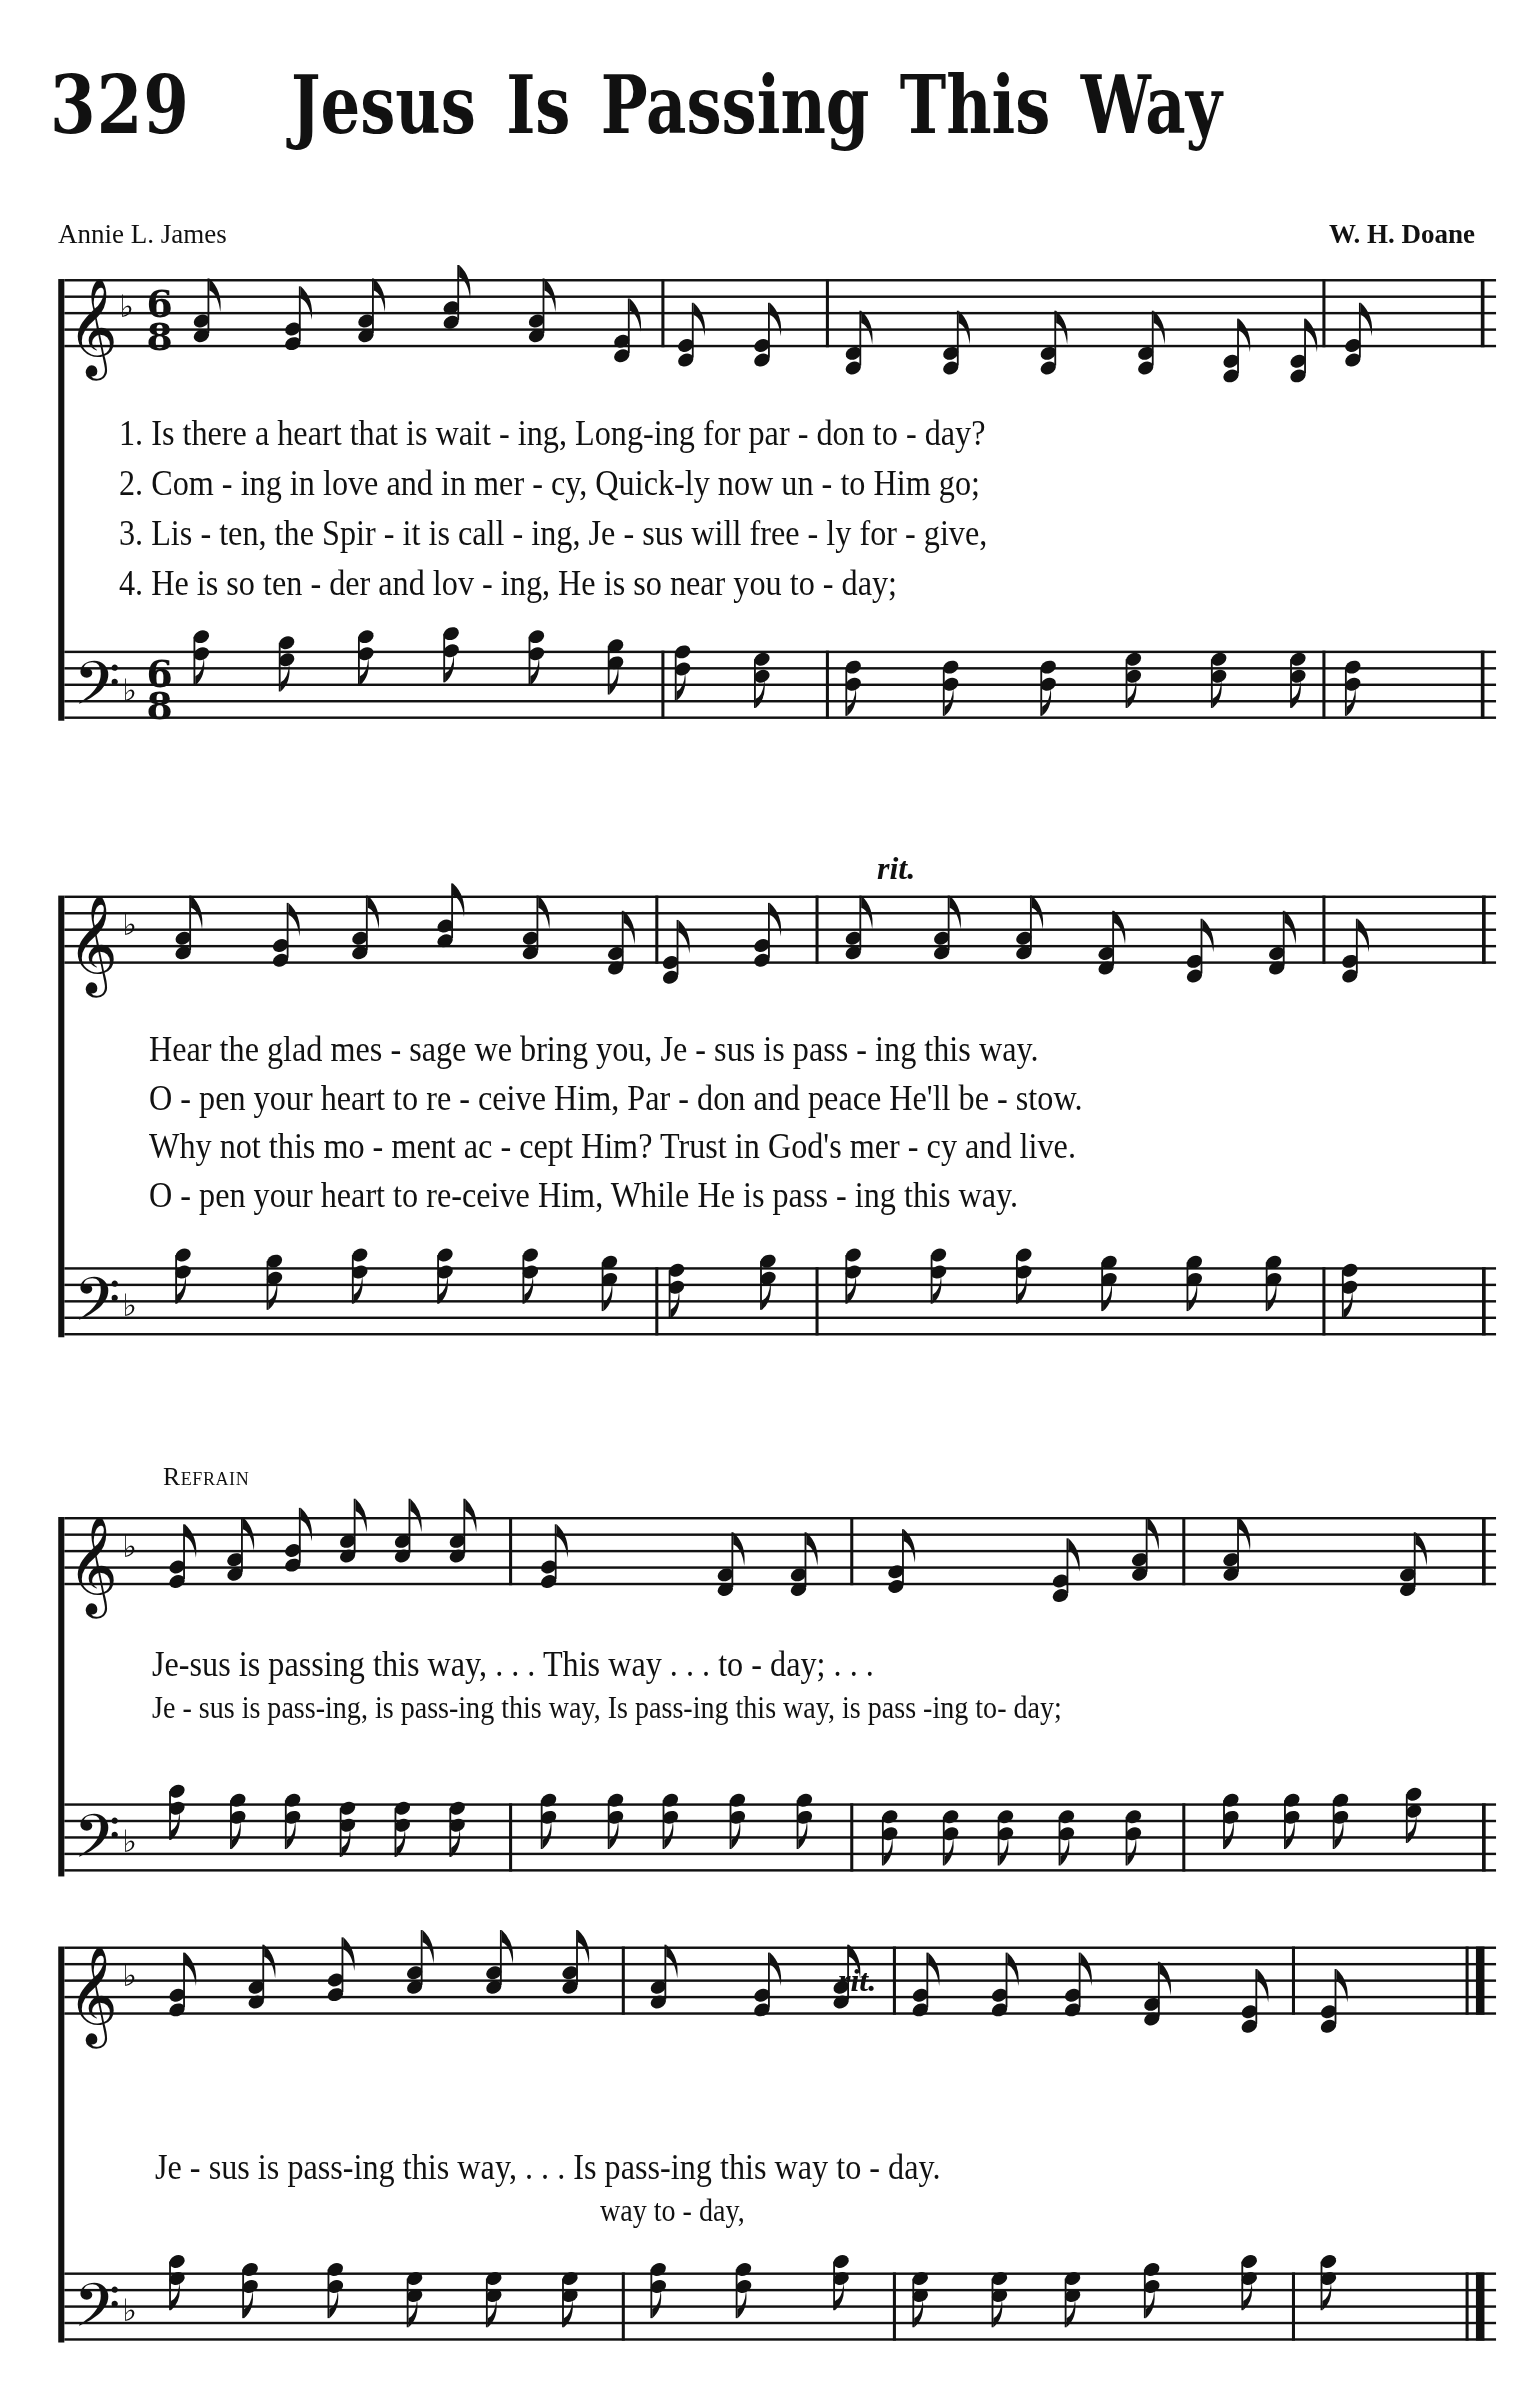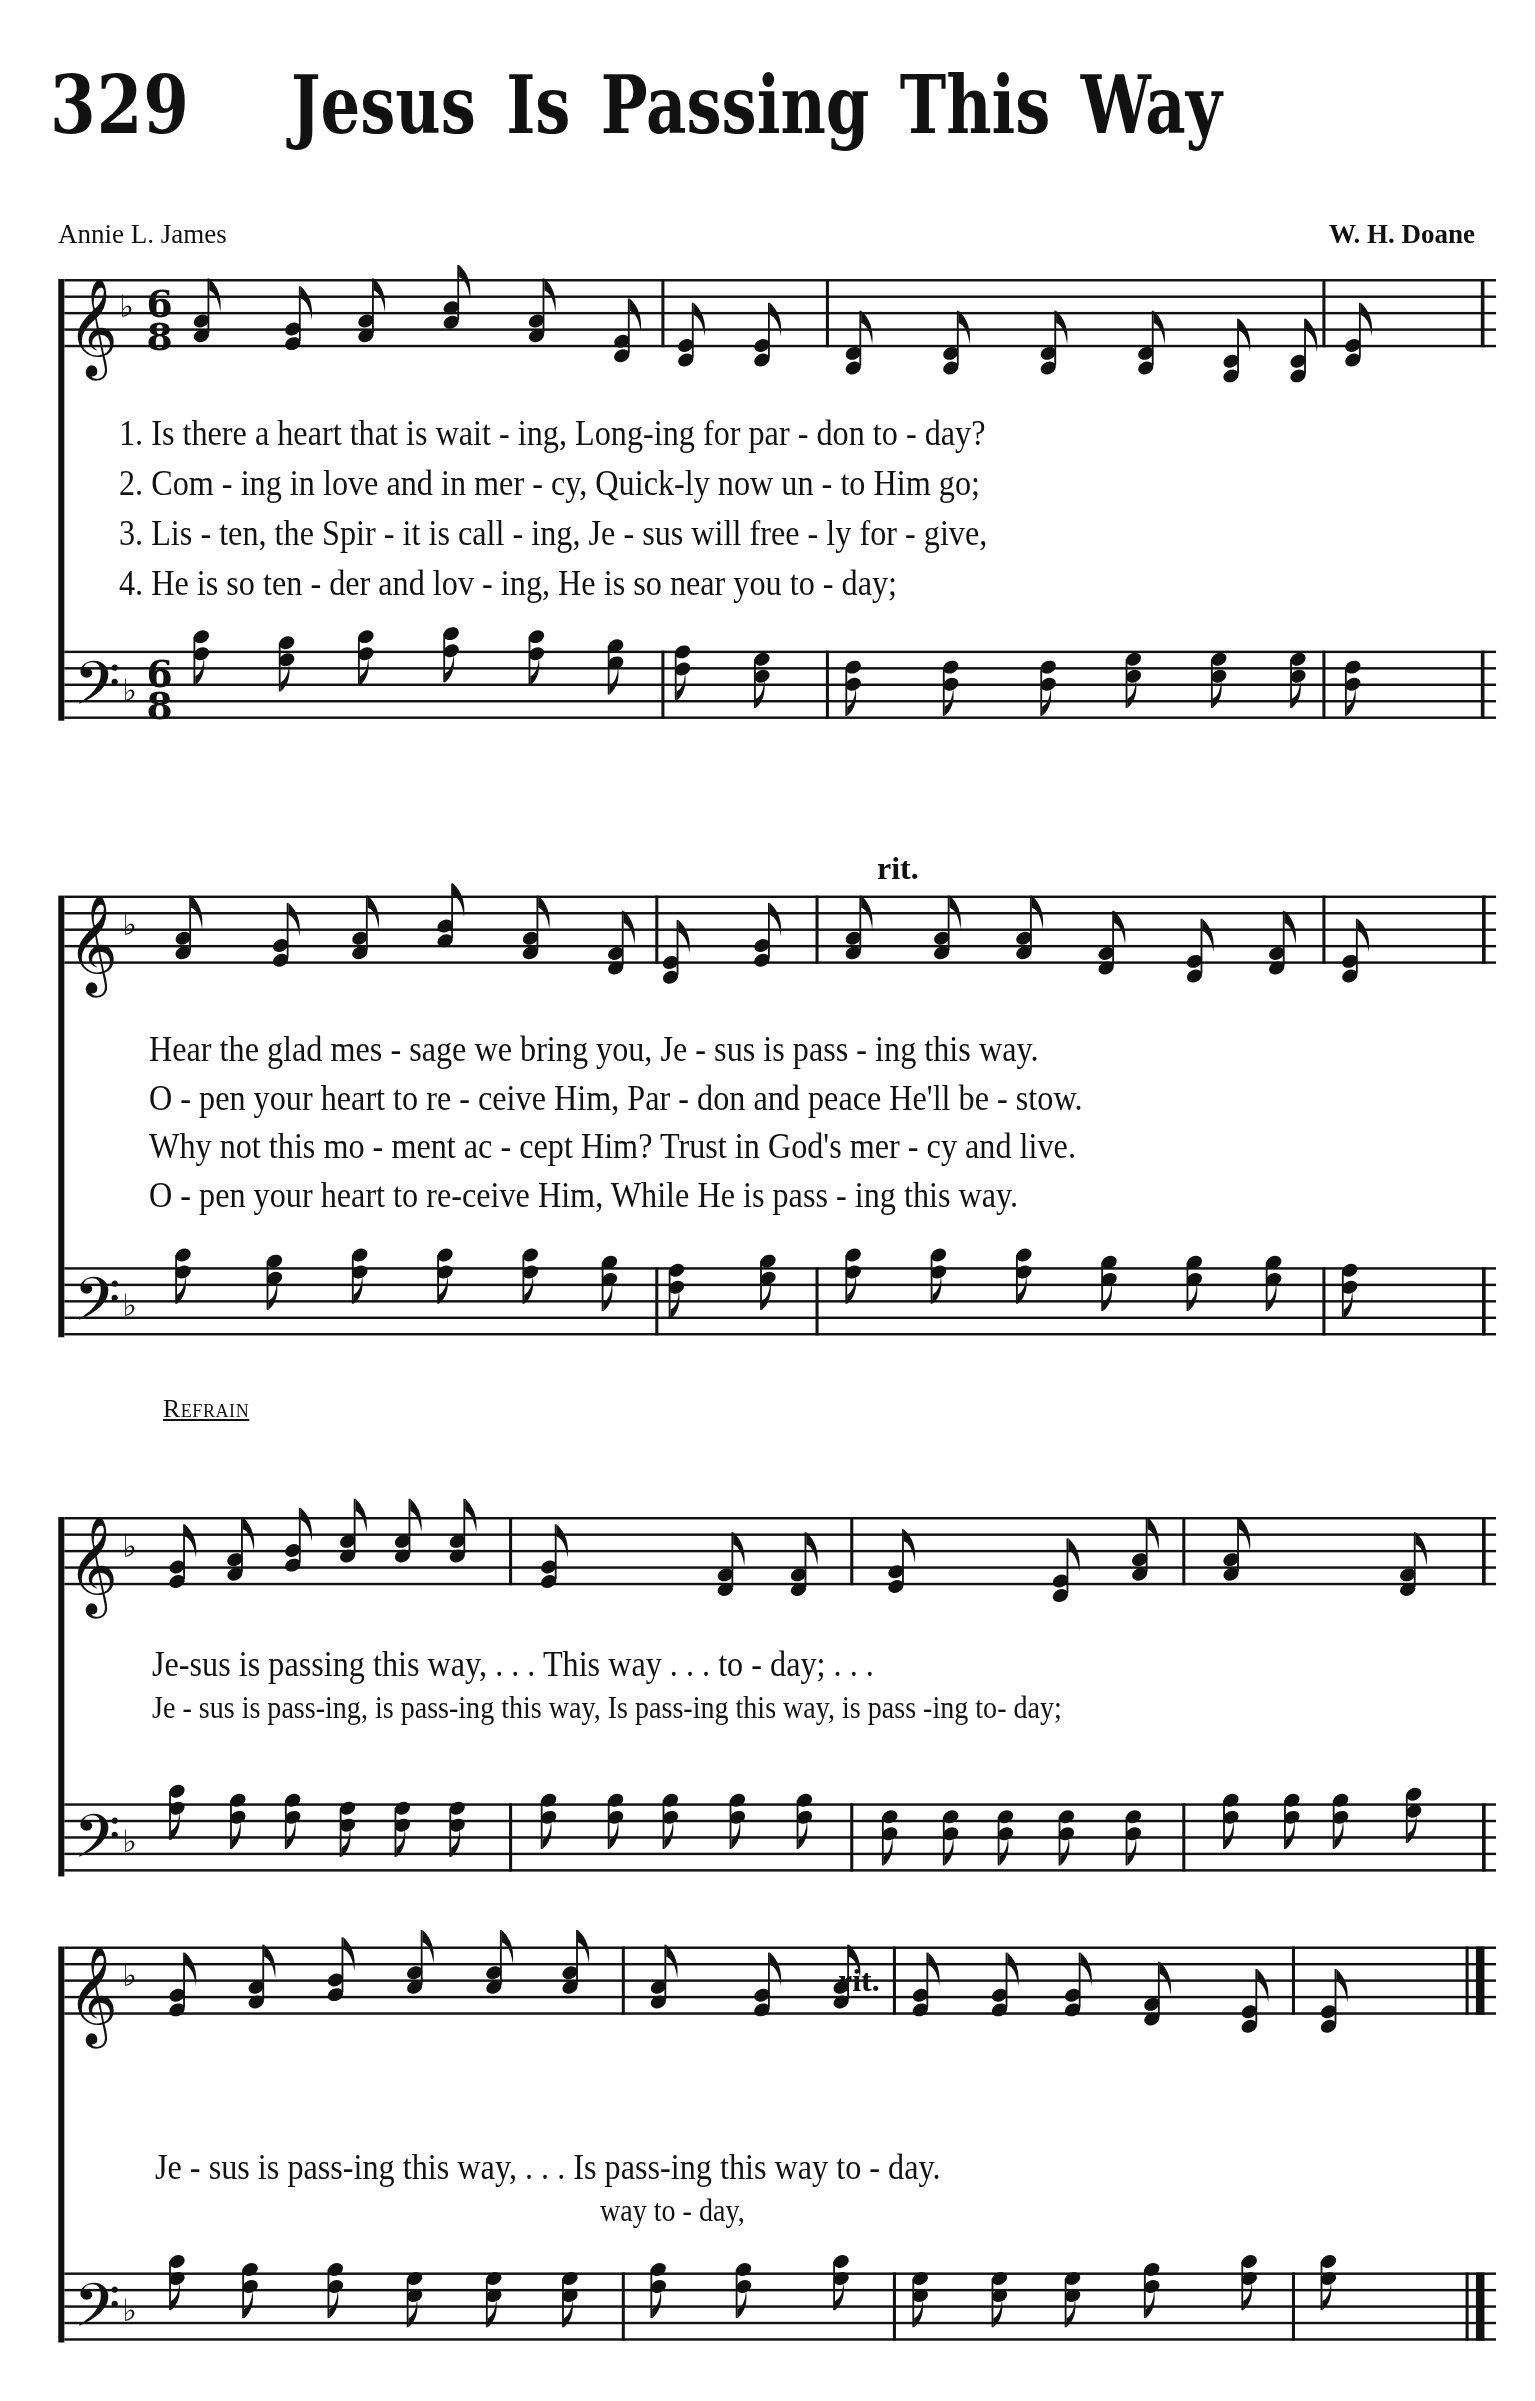--- a/index.html
+++ b/index.html
@@ -8,21 +8,21 @@
   .abs { position: absolute; white-space: nowrap; }
   .hymn-number { left: 50px; top: 58px; font-size: 80px; font-weight: bold; letter-spacing: 1.2px;
                  font-family: "DejaVu Serif", serif; transform: scaleX(0.82); transform-origin: left top; }
   .hymn-title { left: 291px; top: 58px; font-size: 80px; font-weight: bold;
                 font-family: "DejaVu Serif", serif; transform: scaleX(0.78); transform-origin: left top; word-spacing: 11px; }
   .credit { top: 219px; font-size: 27px; font-family: "Liberation Serif", serif; text-align: right; }
   .credit.left { left: 58px; }
   .credit.right { right: 61px; font-weight: bold; }
   .lyric { font-size: 35px; font-family: "Liberation Serif", serif; transform: scaleX(0.92); transform-origin: left top; }
   .lyric.small { font-size: 30.5px; }
-  .mark { font-size: 32px; font-weight: bold; font-family: "Liberation Serif", serif; }
+  .mark { font-size: 32px; font-style: italic; font-weight: bold; font-family: "Liberation Serif", serif; }
   .refrain { font-size: 25.6px; font-family: "Liberation Serif", serif; font-variant: small-caps; letter-spacing: 0.6px; }
   svg.score { position: absolute; left: 0; top: 0; }
 </style>
 </head>
 <body>
 
 <div class="abs hymn-number">329</div>
 <div class="abs hymn-title">Jesus Is Passing This Way</div>
 <div class="abs credit left">Annie L. James</div>
 <div class="abs credit right">W. H. Doane</div>
@@ -254,21 +254,21 @@
     <use href="#bchord" x="1640" y="3740"></use>
       <use href="#bchord" x="1760" y="3740"></use>
     <use href="#bchord" x="1890" y="3725"></use>
       <use href="#bchord" x="2050" y="3712"></use>
     <use href="#bchord" x="2180" y="3712"></use>
   </g>
 </svg>
 
 <div class="abs mark" style="left:877px; top:850px;">rit.</div>
 <div class="abs mark" style="left:838px; top:1962px;">rit.</div>
-<div class="abs refrain" style="left:163px; top:1394px;text-decoration:underline;">Refrain</div>
+<div class="abs refrain" style="left:163px; top:1462px;">Refrain</div>
 
 <div class="abs lyric" style="left:119px; top:414px;">1. Is  there  a  heart that  is wait - ing, Long-ing  for  par - don  to - day?</div>
 <div class="abs lyric" style="left:119px; top:464px;">2. Com - ing in  love and  in mer - cy, Quick-ly  now un - to  Him go;</div>
 <div class="abs lyric" style="left:119px; top:514px;">3. Lis - ten, the Spir - it   is call - ing, Je - sus will free - ly  for - give,</div>
 <div class="abs lyric" style="left:119px; top:564px;">4. He   is  so  ten - der and lov - ing, He   is   so near you  to - day;</div>
 
 <div class="abs lyric" style="left:149px; top:1030px;">Hear the glad mes - sage we bring you, Je - sus  is  pass - ing  this  way.</div>
 <div class="abs lyric" style="left:149px; top:1079px;">O -  pen your heart to   re - ceive Him, Par - don and peace He'll be - stow.</div>
 <div class="abs lyric" style="left:149px; top:1127px;">Why not this  mo - ment  ac - cept Him? Trust in God's mer - cy   and live.</div>
 <div class="abs lyric" style="left:149px; top:1176px;">O -  pen your heart to   re-ceive  Him, While He  is pass - ing  this way.</div>

